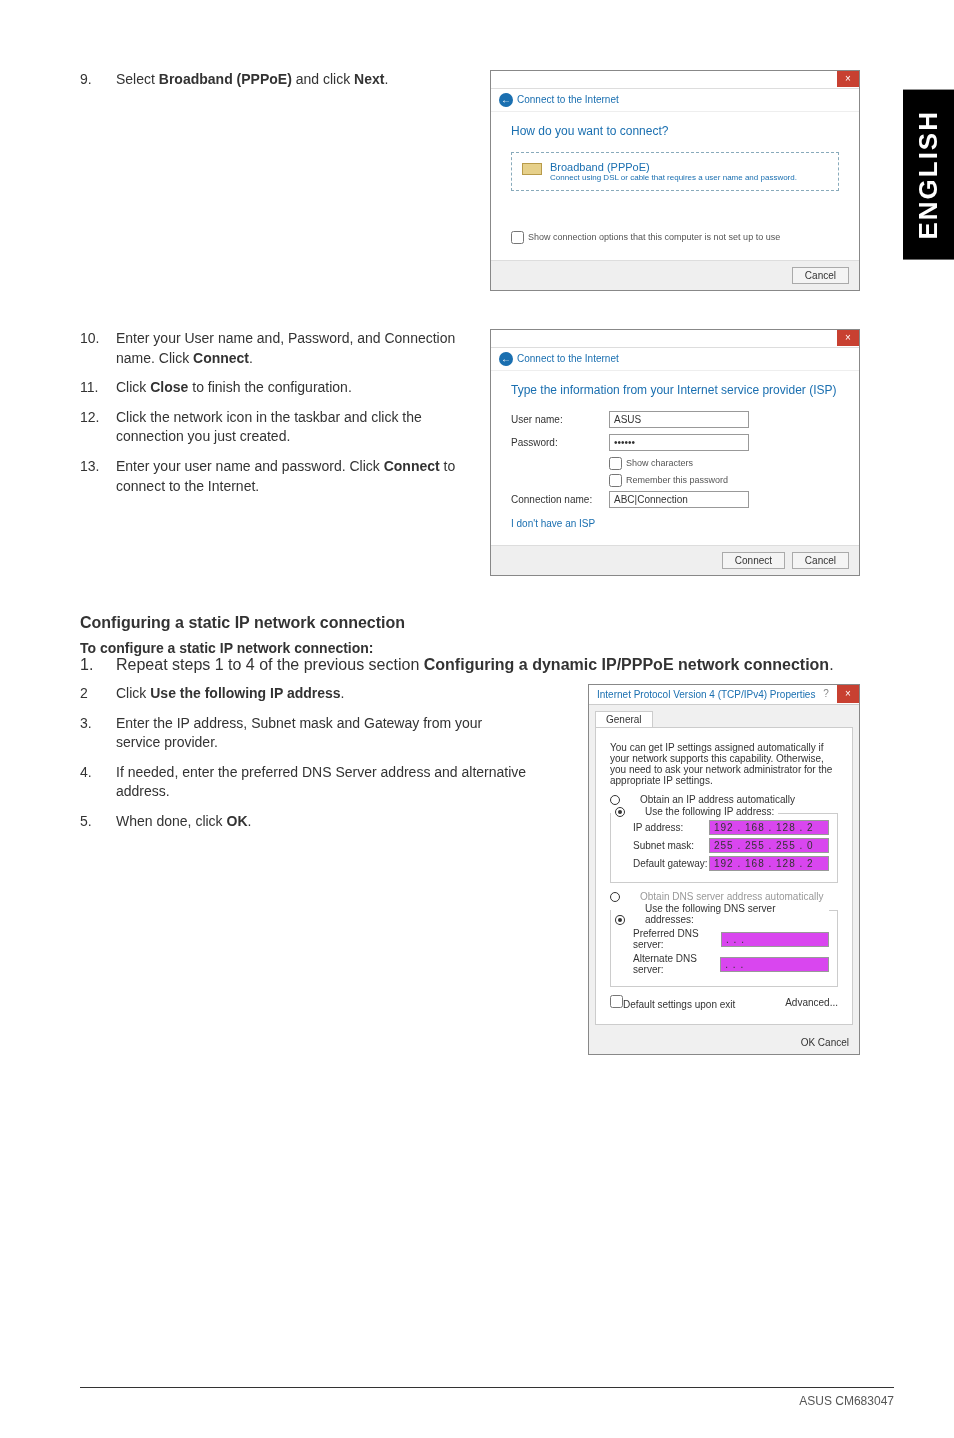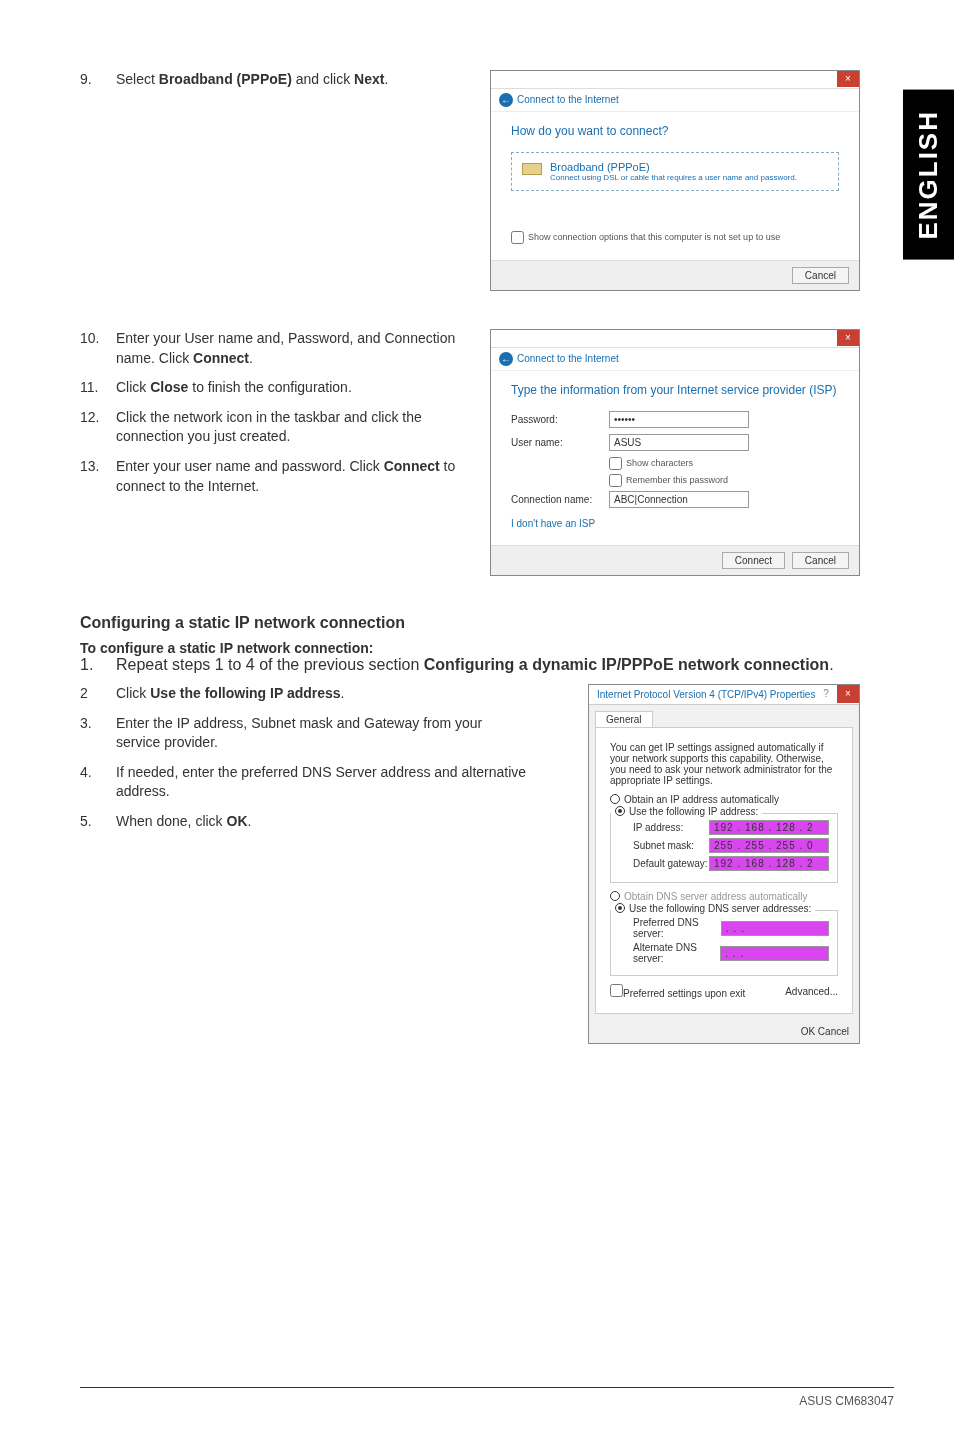--- a/index.html
+++ b/index.html
@@ -129,21 +129,21 @@
   text-align: center; line-height: 18px; color: #888;
 }
 .ipwin .ip-title .cx {
   position: absolute; right: 0; top: 0; width: 22px; height: 18px;
   background: #c84031; color: #fff; text-align: center; line-height: 18px;
 }
 .ipwin .tab { background: #fff; border: 1px solid #ccc; border-bottom: none;
   padding: 2px 10px; width: fit-content; margin: 6px 0 0 6px; font-size: 10px; }
 .ipwin .ip-body { background: #fff; border: 1px solid #ccc; margin: 0 6px 6px; padding: 14px; }
 .fieldset { border: 1px solid #ccc; padding: 8px; margin: 8px 0; }
-.radio-line { margin: 0 0; display: flex; align-items: flex-start; gap: 4px; }
+.radio-line { margin: 0 0; display: flex; align-items: flex-end; gap: 20px; }
 .radio { width: 10px; height: 10px; border: 1px solid #333; border-radius: 50%; display: inline-block; position: relative; }
 .radio.on::after { content: ""; position: absolute; inset: 2px; background: #333; border-radius: 50%; }
 .iprow { display: flex; justify-content: space-between; align-items: center; margin: 3px 0 3px 14px; }
 .iprow .ipfield { border: 1px solid #999; background: #d946ef; padding: 1px 4px; width: 120px; text-align: left; letter-spacing: 1px; }
 .ip-footer { text-align: right; padding: 6px 10px; }
 .footer-note {
   position: absolute; bottom: 30px; left: 80px; right: 60px;
   border-top: 1px solid #333; padding-top: 6px;
   display: flex; justify-content: flex-end;
   font-size: 12px; color: #555;
@@ -210,26 +210,26 @@
     <div class="col-img">
       <div class="mockwin">
         <div class="titlebar">
               <span class="closebtn">×</span>
             </div>
         <div class="crumb"><span class="back">←</span><span class="link">Connect to the Internet</span></div>
         <div class="body">
           <div class="heading">Type the information from your Internet service provider (ISP)</div>
 
           <div class="formrow">
+            <label>User name:</label>
+            <span class="inp">ASUS</span>
+          </div>
+          <div class="formrow">
             <label>Password:</label>
             <span class="inp">••••••</span>
-          </div>
-          <div class="formrow">
-            <label>User name:</label>
-            <span class="inp">ASUS</span>
           </div>
           <div class="carets-under"><input type="checkbox" style=""><span>Show characters</span></div>
           <div class="carets-under"><input type="checkbox" style=""><span>Remember this password</span></div>
           <div class="formrow">
             <label>Connection name:</label>
             <span class="inp">ABC|Connection</span>
           </div>
 
           <div style="margin-top:10px;"><span class="link">I don't have an ISP</span></div>
         </div>
@@ -315,21 +315,21 @@
                   <span>Preferred DNS server:</span>
                   <span class="ipfield">.       .       .</span>
                 </div>
             <div class="iprow">
                   <span>Alternate DNS server:</span>
                   <span class="ipfield">.       .       .</span>
                 </div>
           </div>
 
           <div style="display:flex; justify-content:space-between; align-items:center; margin-top:6px;">
-            <span><input type="checkbox" style=""><span>Preferred settings upon exit</span></span>
+            <span><input type="checkbox" style=""><span>Default settings upon exit</span></span>
             <span class="btn">Advanced...</span>
           </div>
         </div>
         <div class="ip-footer">
           <span class="btn">OK</span>
           <span class="btn">Cancel</span>
         </div>
       </div>
     </div>
   </div>

